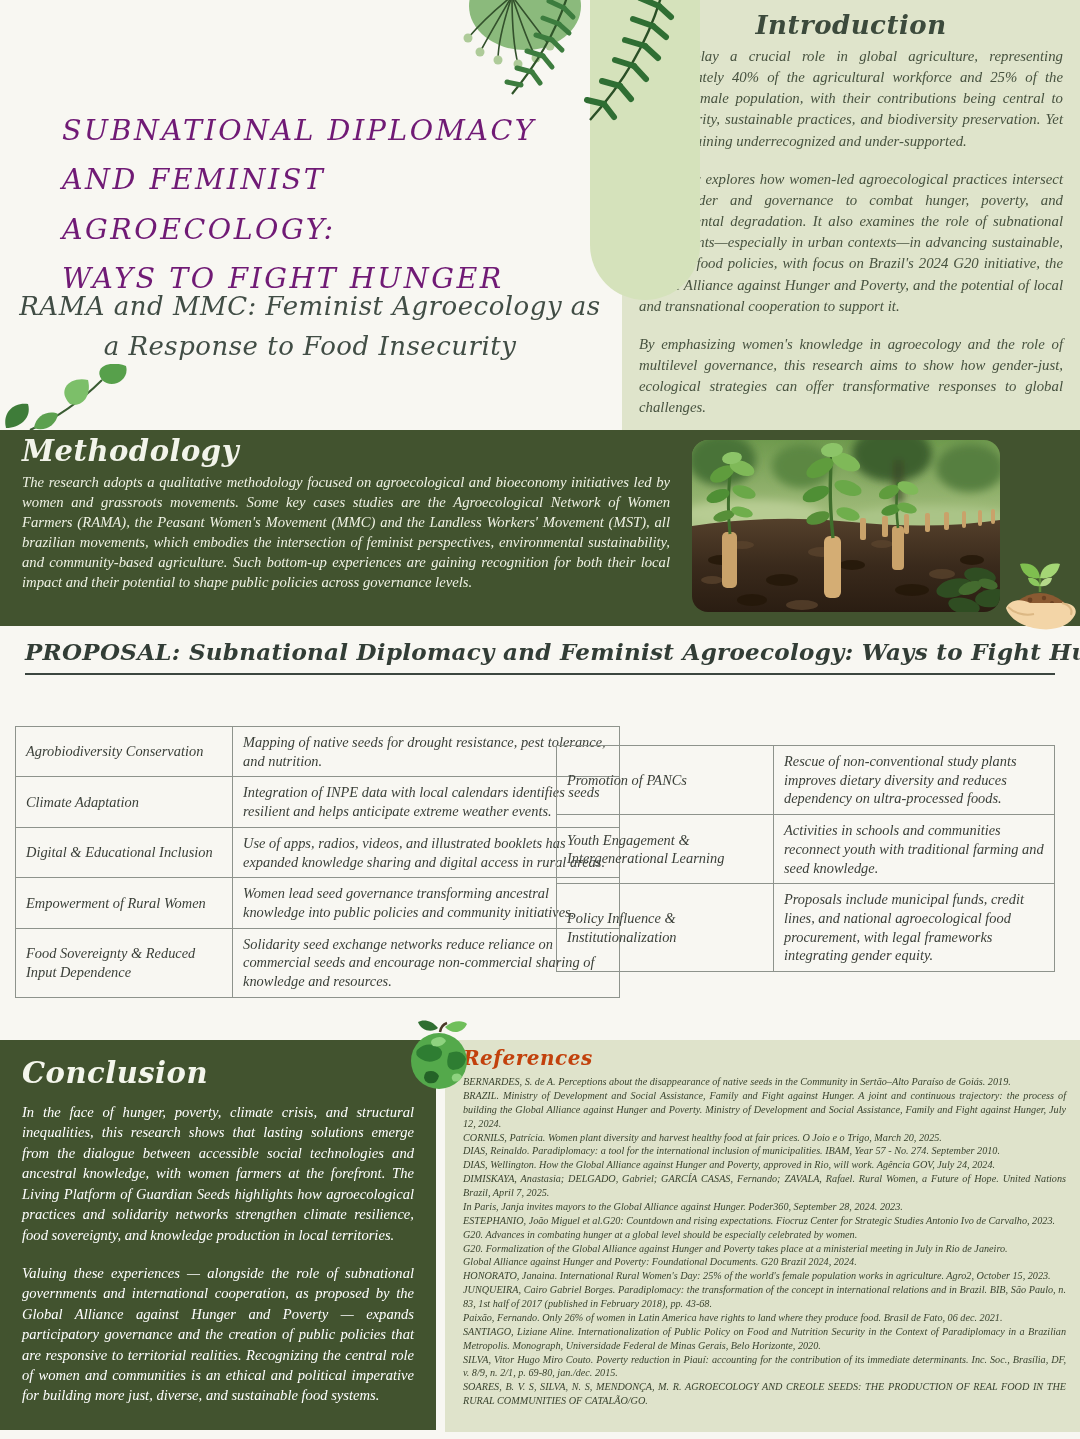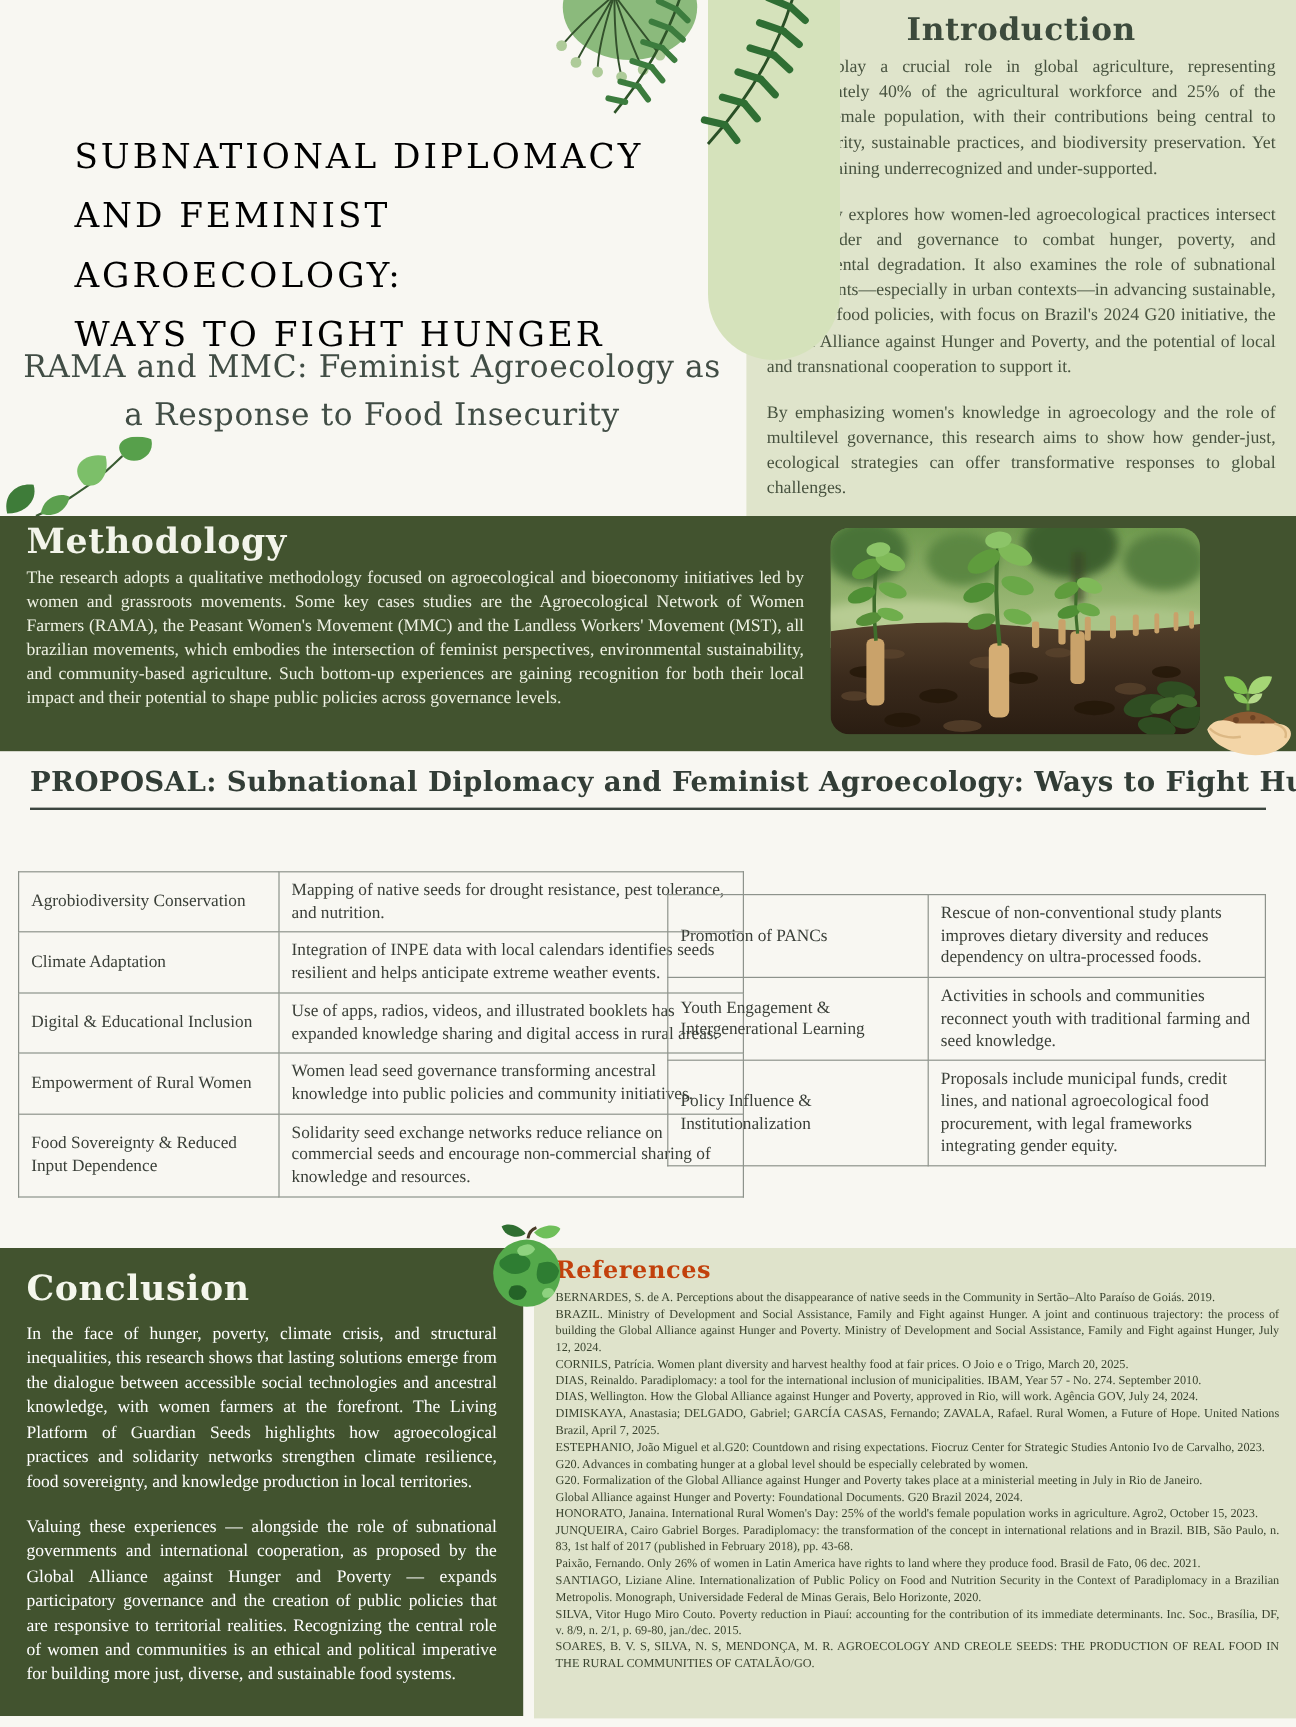--- a/index.html
+++ b/index.html
@@ -1,24 +1,24 @@
 <!DOCTYPE html>
 <html><head>
 <meta charset="utf-8">
 <style>
   html,body{margin:0;padding:0;}
   body{width:1080px;height:1439px;background:#f8f7f2;font-family:"Liberation Serif",serif;}
-  .poster{position:relative;width:1080px;height:1439px;overflow:hidden;background:#f8f7f2;}
+  .poster{position:relative;width:1080px;height:1439px;overflow:hidden;background:#f8f7f2;font-style:italic;}
 
   
   .intro-panel{position:absolute;left:622px;top:0;width:458px;height:430px;background:#dfe4cb;box-sizing:border-box;padding:8px 17px 0 17px;}
   .intro-panel h2{margin:2px 0 6px 0;text-align:center;font-family:"DejaVu Serif",serif;font-weight:700;font-size:26px;color:#3c4a3c;letter-spacing:.5px;}
   .intro-panel p{margin:0 0 17px 0;font-size:14.8px;line-height:1.43;text-align:justify;color:#47523f;}
 
-  .main-title{position:absolute;left:62px;top:106px;width:545px;font-family:"DejaVu Serif",serif;font-size:28.5px;line-height:1.73;letter-spacing:2.5px;color:#000000;}
+  .main-title{position:absolute;left:62px;top:106px;width:545px;font-family:"DejaVu Serif",serif;font-size:28.5px;line-height:1.73;letter-spacing:2.5px;color:#701a75;}
   .subtitle{position:absolute;left:8px;top:286px;width:604px;text-align:center;font-family:"DejaVu Serif",serif;font-size:26px;line-height:1.55;color:#414d45;letter-spacing:.5px;}
 
   .top-decoration{position:absolute;left:440px;top:0;width:280px;height:310px;pointer-events:none;}
   .corner-leaves{position:absolute;left:0;top:364px;width:150px;height:68px;pointer-events:none;}
 
   
   .methodology-band{position:absolute;left:0;top:430px;width:1080px;height:196px;background:#42532f;}
   .methodology-text{position:absolute;left:22px;top:4px;width:648px;color:#f2f4ea;}
   .methodology-text h2{margin:0 0 5px 0;font-family:"DejaVu Serif",serif;font-weight:700;font-size:29px;letter-spacing:.5px;}
   .methodology-text p{margin:0;font-size:14.7px;line-height:1.36;text-align:justify;color:#eef1e3;}
@@ -297,20 +297,21 @@
 
   <section class="references-panel">
     <h2>References</h2>
     <div class="ref-list">
       <p>BERNARDES, S. de A. Perceptions about the disappearance of native seeds in the Community in Sertão–Alto Paraíso de Goiás. 2019.</p>
       <p>BRAZIL. Ministry of Development and Social Assistance, Family and Fight against Hunger. A joint and continuous trajectory: the process of building the Global Alliance against Hunger and Poverty. Ministry of Development and Social Assistance, Family and Fight against Hunger, July 12, 2024.</p>
       <p>CORNILS, Patrícia. Women plant diversity and harvest healthy food at fair prices. O Joio e o Trigo, March 20, 2025.</p>
       <p>DIAS, Reinaldo. Paradiplomacy: a tool for the international inclusion of municipalities. IBAM, Year 57 - No. 274. September 2010.</p>
       <p>DIAS, Wellington. How the Global Alliance against Hunger and Poverty, approved in Rio, will work. Agência GOV, July 24, 2024.</p>
       <p>DIMISKAYA, Anastasia; DELGADO, Gabriel; GARCÍA CASAS, Fernando; ZAVALA, Rafael. Rural Women, a Future of Hope. United Nations Brazil, April 7, 2025.</p>
+      <p>In Paris, Janja invites mayors to the Global Alliance against Hunger. Poder360, September 28, 2024. 2023.</p>
       <p>ESTEPHANIO, João Miguel et al.G20: Countdown and rising expectations. Fiocruz Center for Strategic Studies Antonio Ivo de Carvalho, 2023.</p>
       <p>G20. Advances in combating hunger at a global level should be especially celebrated by women.</p>
       <p>G20. Formalization of the Global Alliance against Hunger and Poverty takes place at a ministerial meeting in July in Rio de Janeiro.</p>
       <p>Global Alliance against Hunger and Poverty: Foundational Documents. G20 Brazil 2024, 2024.</p>
       <p>HONORATO, Janaina. International Rural Women's Day: 25% of the world's female population works in agriculture. Agro2, October 15, 2023.</p>
       <p>JUNQUEIRA, Cairo Gabriel Borges. Paradiplomacy: the transformation of the concept in international relations and in Brazil. BIB, São Paulo, n. 83, 1st half of 2017 (published in February 2018), pp. 43-68.</p>
       <p>Paixão, Fernando. Only 26% of women in Latin America have rights to land where they produce food. Brasil de Fato, 06 dec. 2021.</p>
       <p>SANTIAGO, Liziane Aline. Internationalization of Public Policy on Food and Nutrition Security in the Context of Paradiplomacy in a Brazilian Metropolis. Monograph, Universidade Federal de Minas Gerais, Belo Horizonte, 2020.</p>
       <p>SILVA, Vitor Hugo Miro Couto. Poverty reduction in Piauí: accounting for the contribution of its immediate determinants. Inc. Soc., Brasília, DF, v. 8/9, n. 2/1, p. 69-80, jan./dec. 2015.</p>
       <p>SOARES, B. V. S, SILVA, N. S, MENDONÇA, M. R. AGROECOLOGY AND CREOLE SEEDS: THE PRODUCTION OF REAL FOOD IN THE RURAL COMMUNITIES OF CATALÃO/GO.</p>

